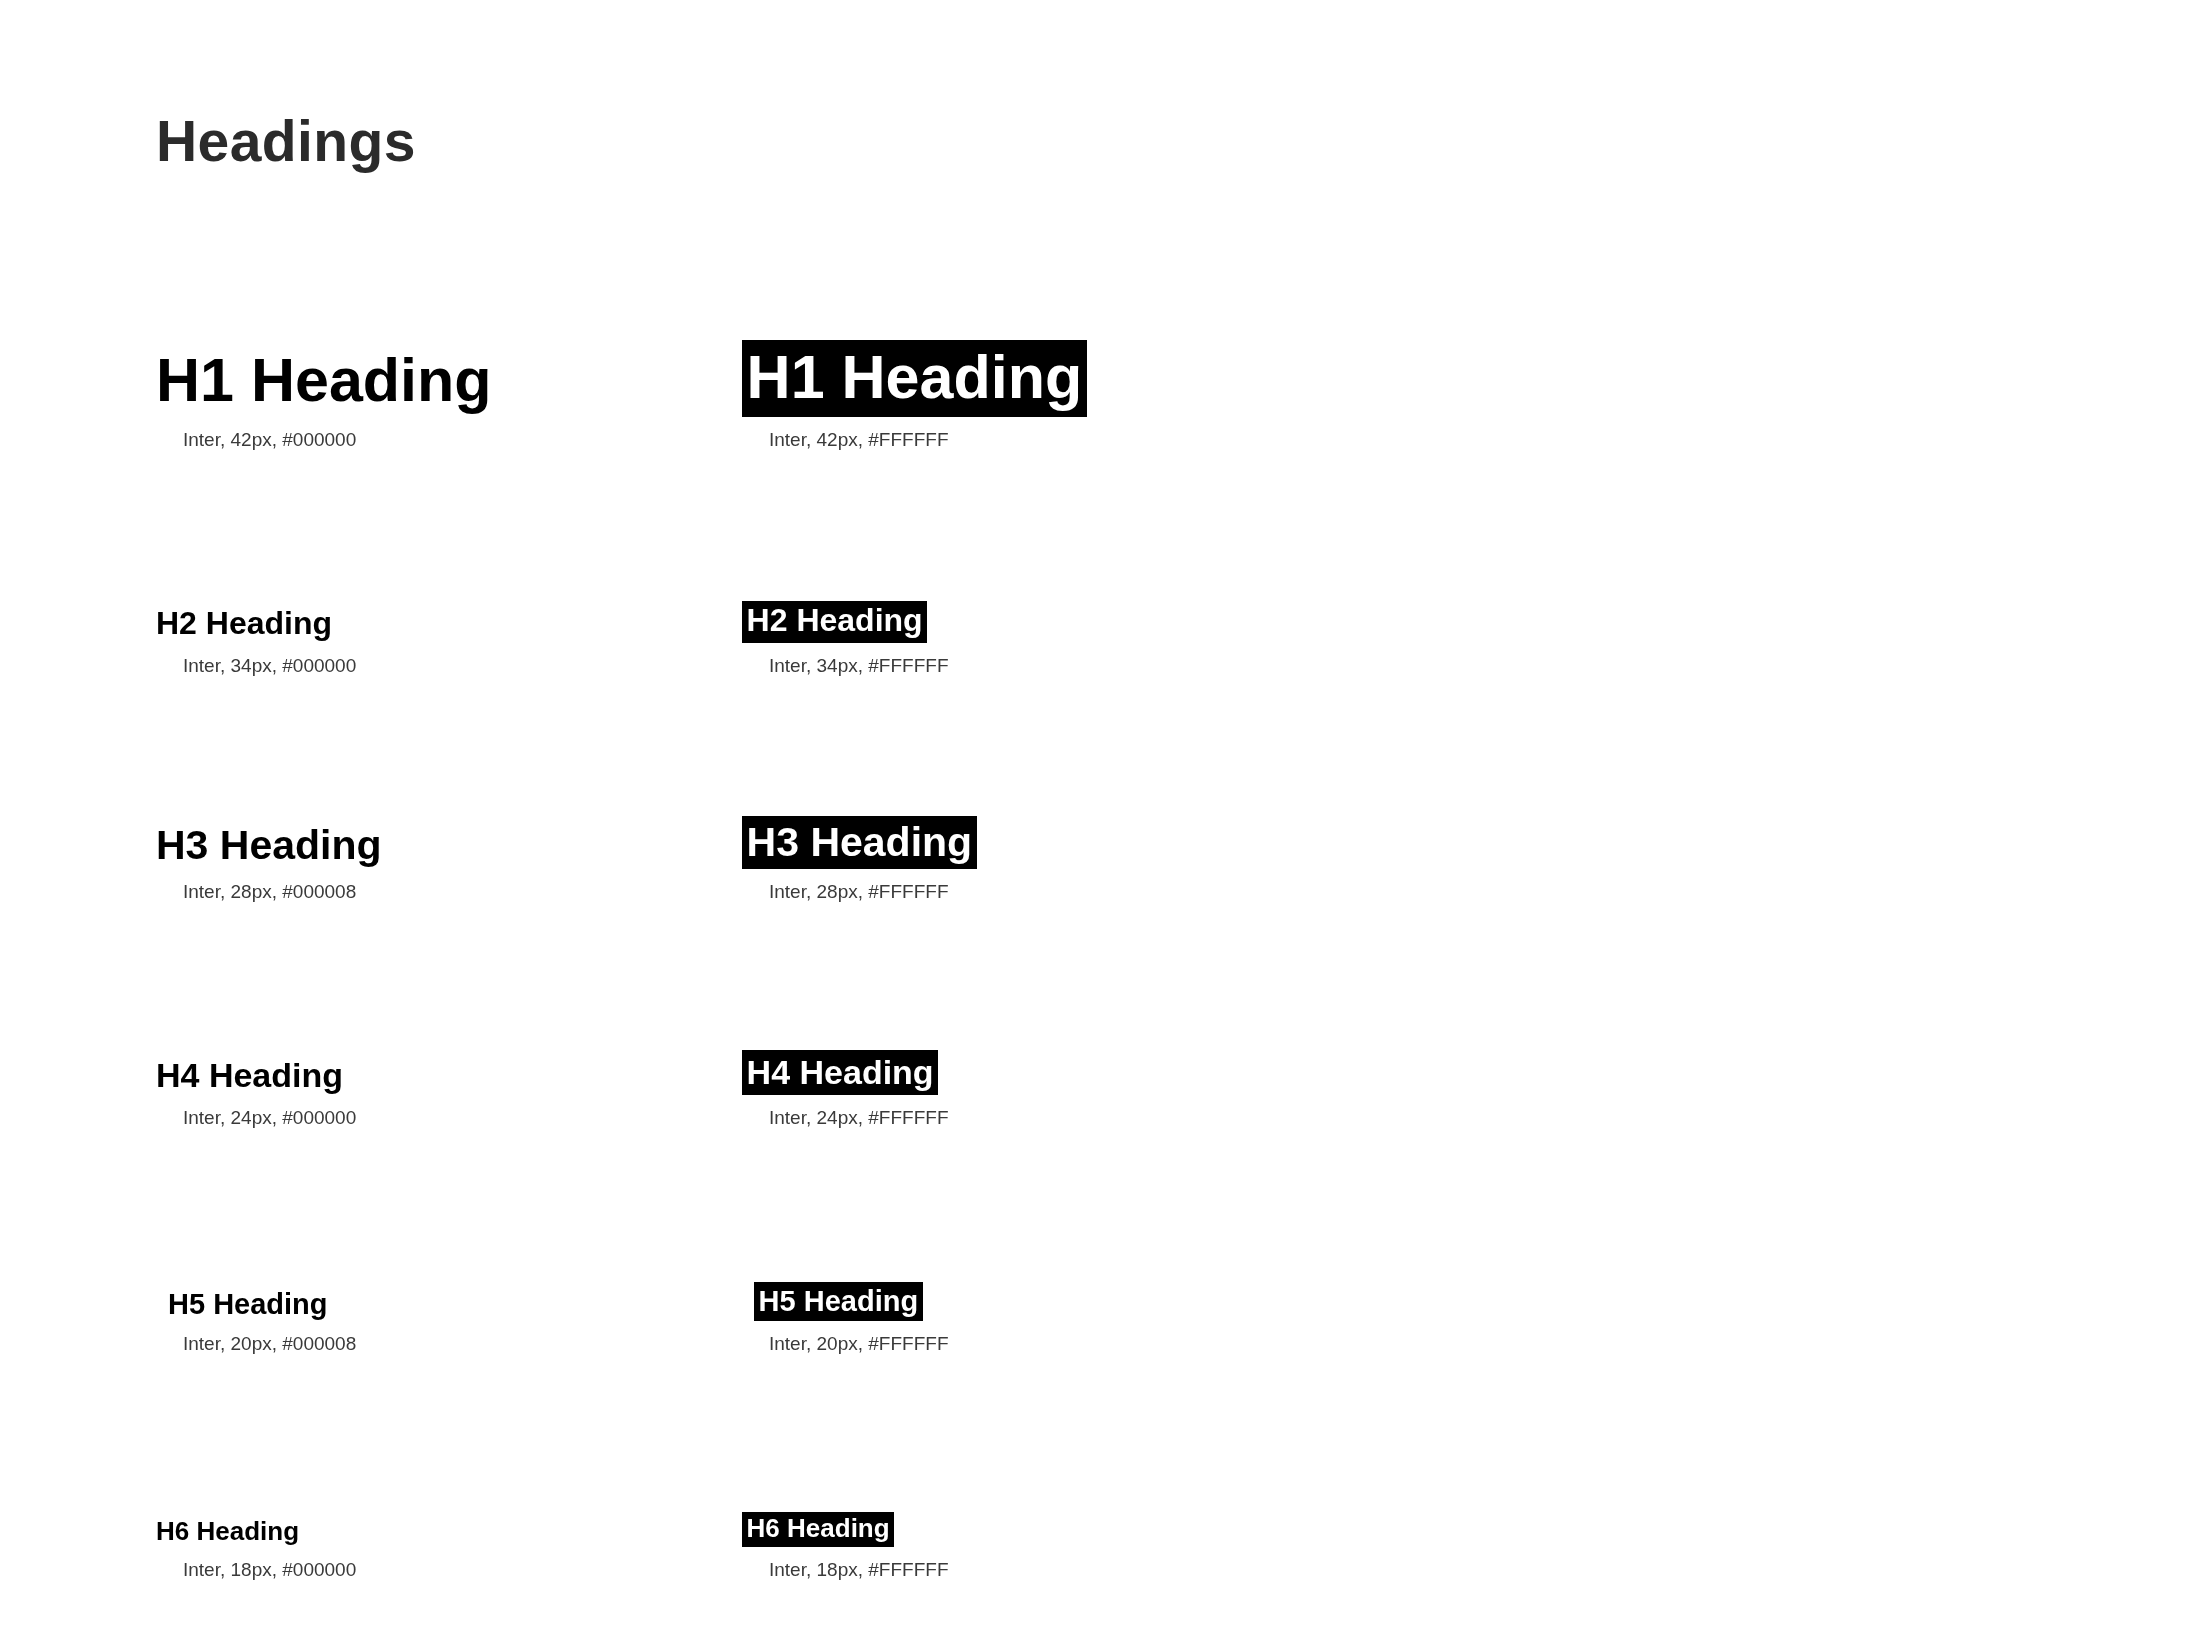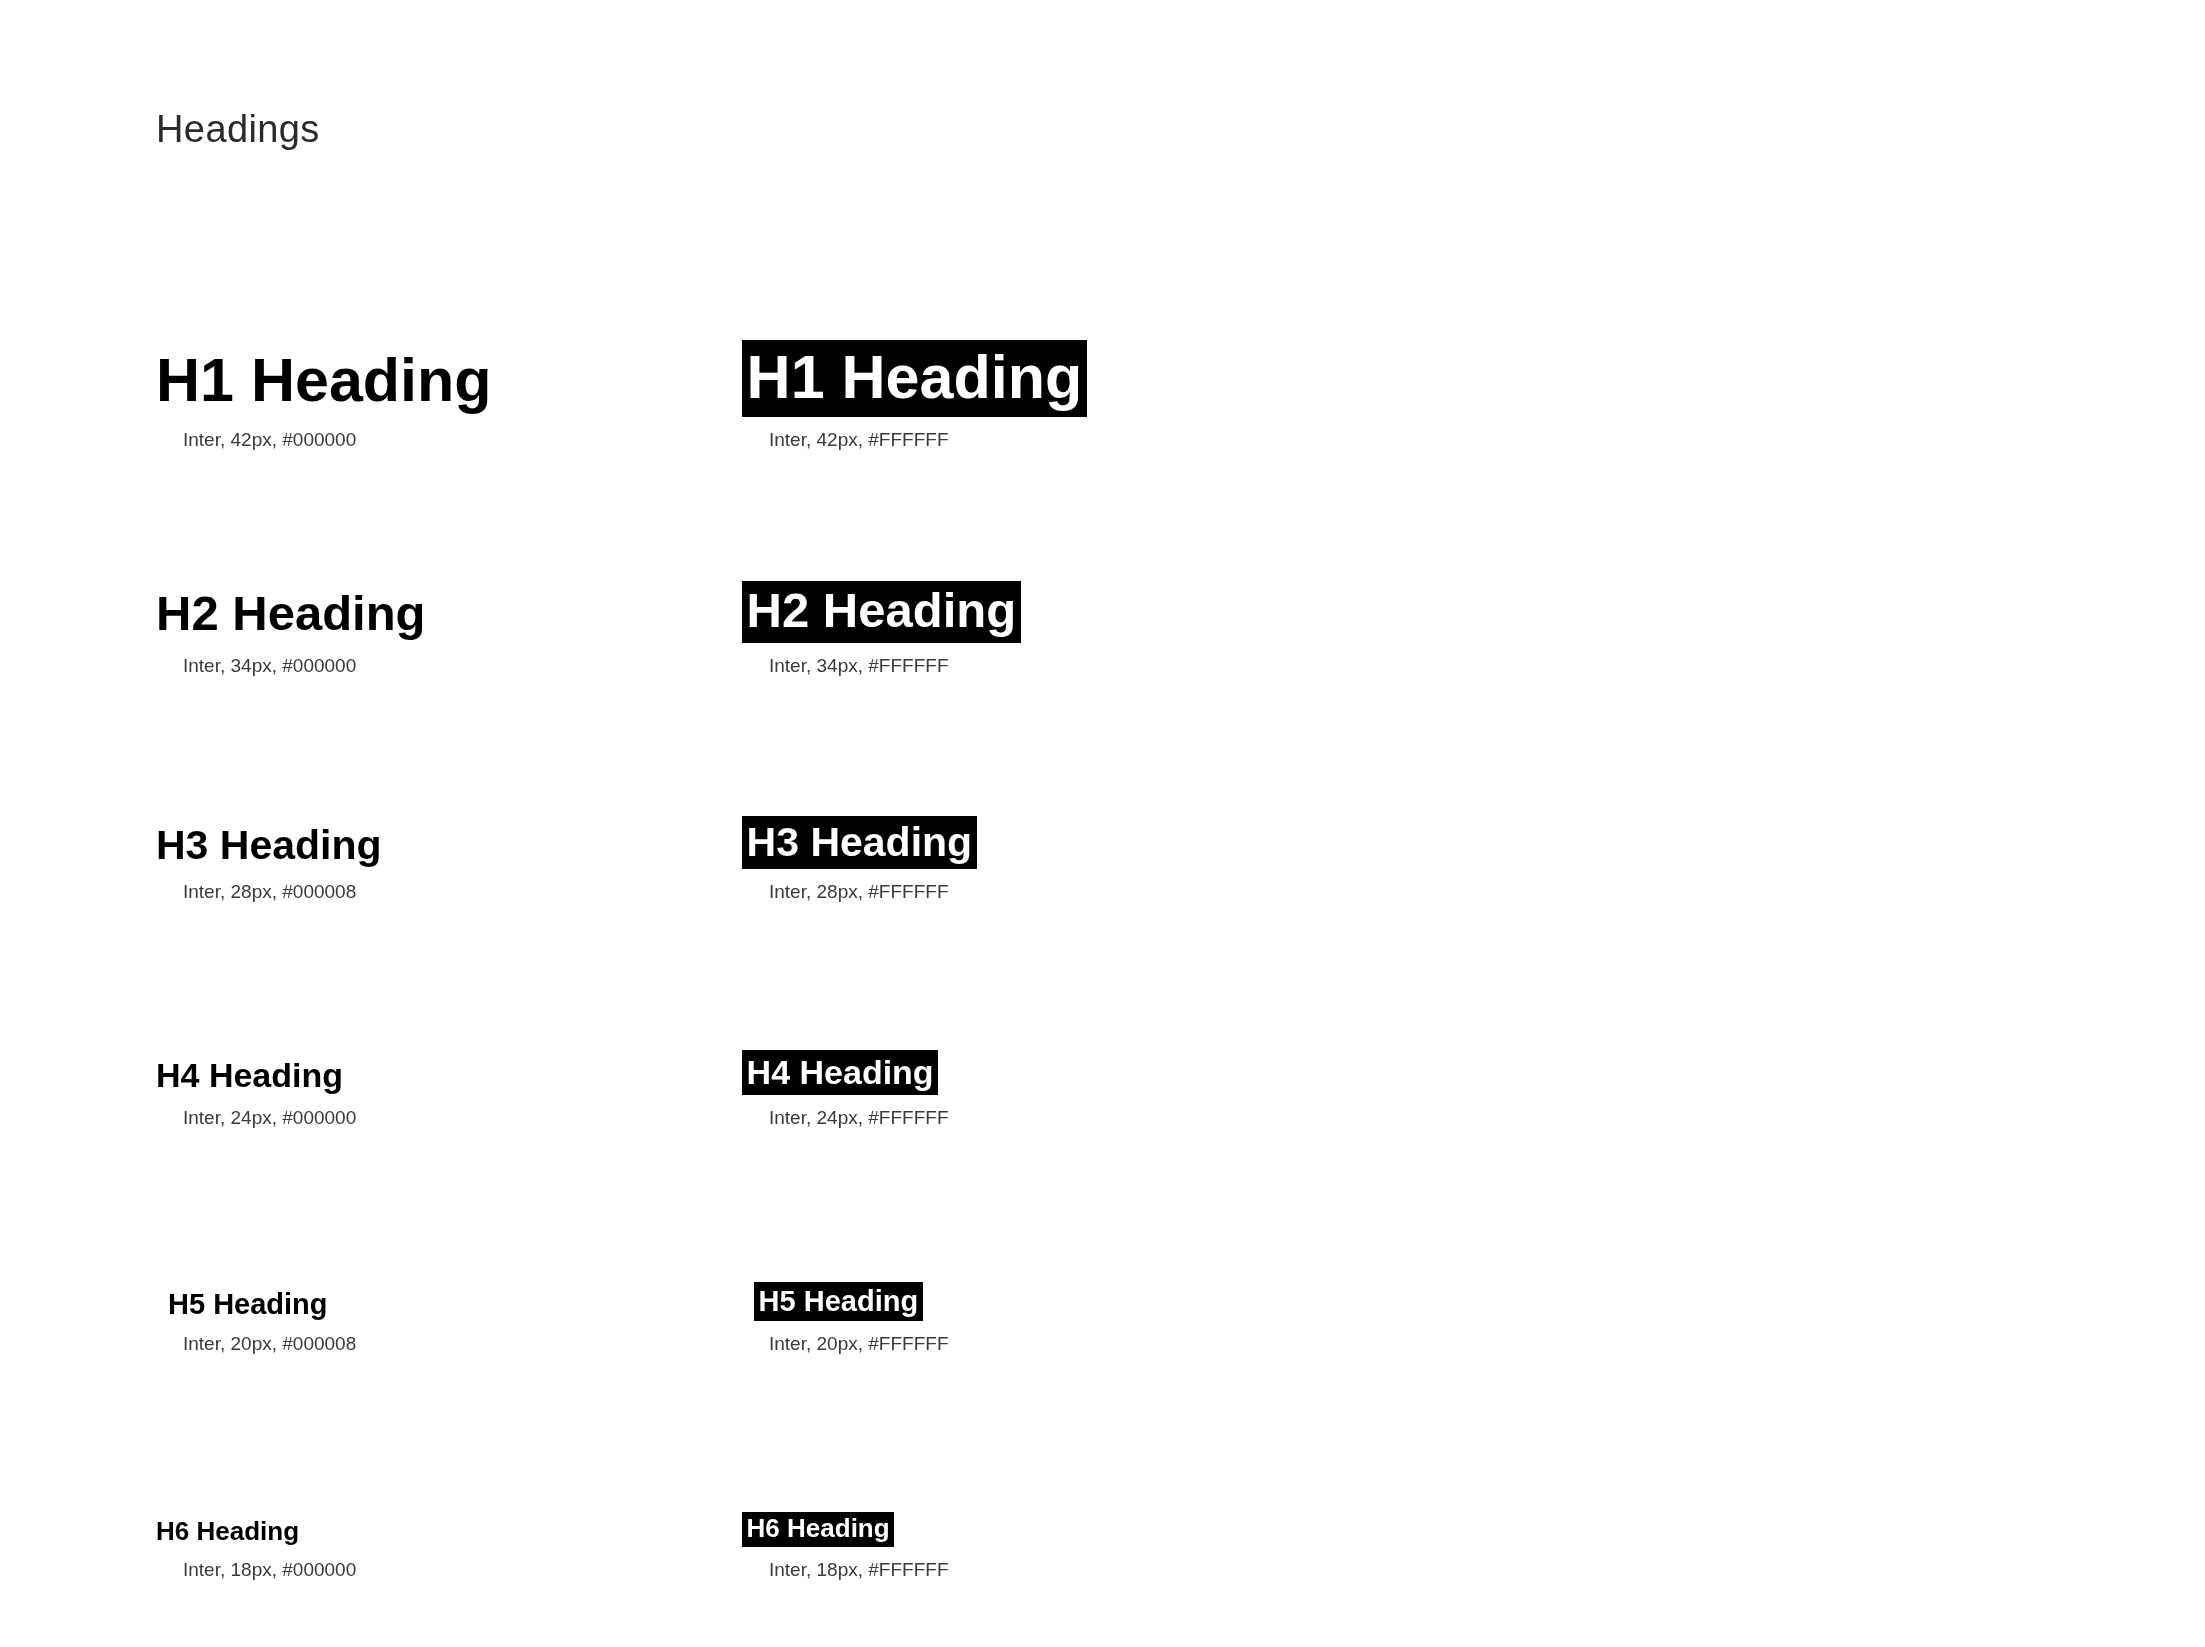--- a/index.html
+++ b/index.html
@@ -17,22 +17,22 @@
   .page {
     position: relative;
     width: 2205px;
     height: 1648px;
     box-sizing: border-box;
   }
   .page-title {
     position: absolute;
     left: 156px;
     top: 107px;
-    font-size: 38px;
-    font-weight: 400;
+    font-size: 57px;
+    font-weight: 700;
     color: #2b2b2b;
     letter-spacing: 0.4px;
     line-height: 1.2;
     text-align: center;
   }
   .specimen-grid {
     position: absolute;
     left: 156px;
     top: 329px;
     width: 1838px;
@@ -65,21 +65,21 @@
   }
   .meta {
     font-size: 19px;
     font-weight: 400;
     color: #3a3a3a;
     white-space: nowrap;
     line-height: 1.3;
   }
   
   .s-h1 { font-size: 61px; }
-  .s-h2 { font-size: 49px; }
+  .s-h2 { font-size: 32px; }
   .s-h3 { font-size: 41px; }
   .s-h4 { font-size: 34px; }
   .s-h5 { font-size: 29px; margin-left: 12px; }
   .s-h6 { font-size: 26px; }
 
   .sample-wrap {
     height: 80px;
     display: flex;
     align-items: flex-end;
   }

